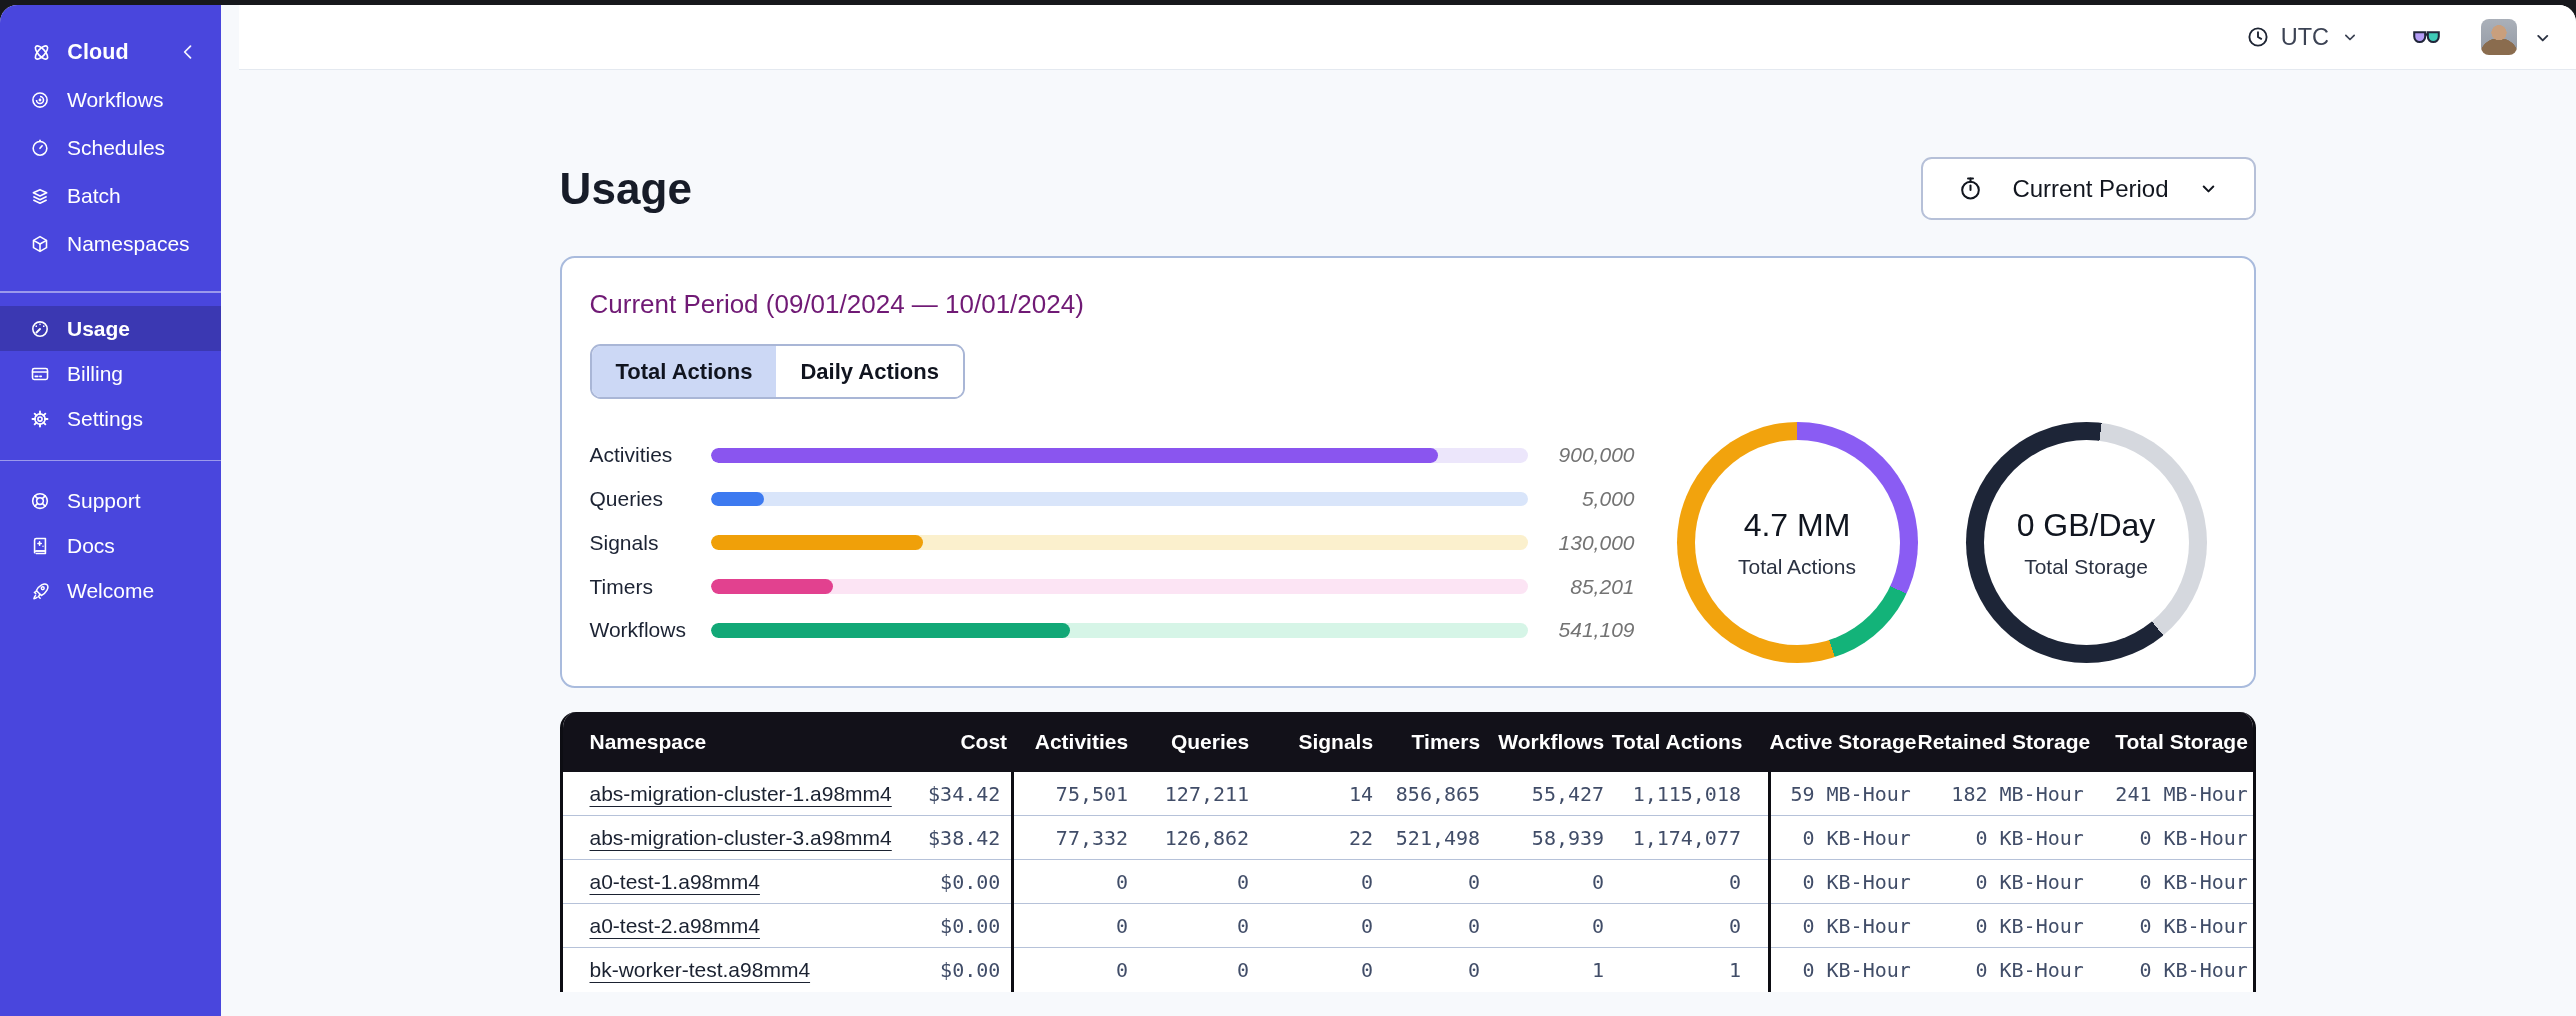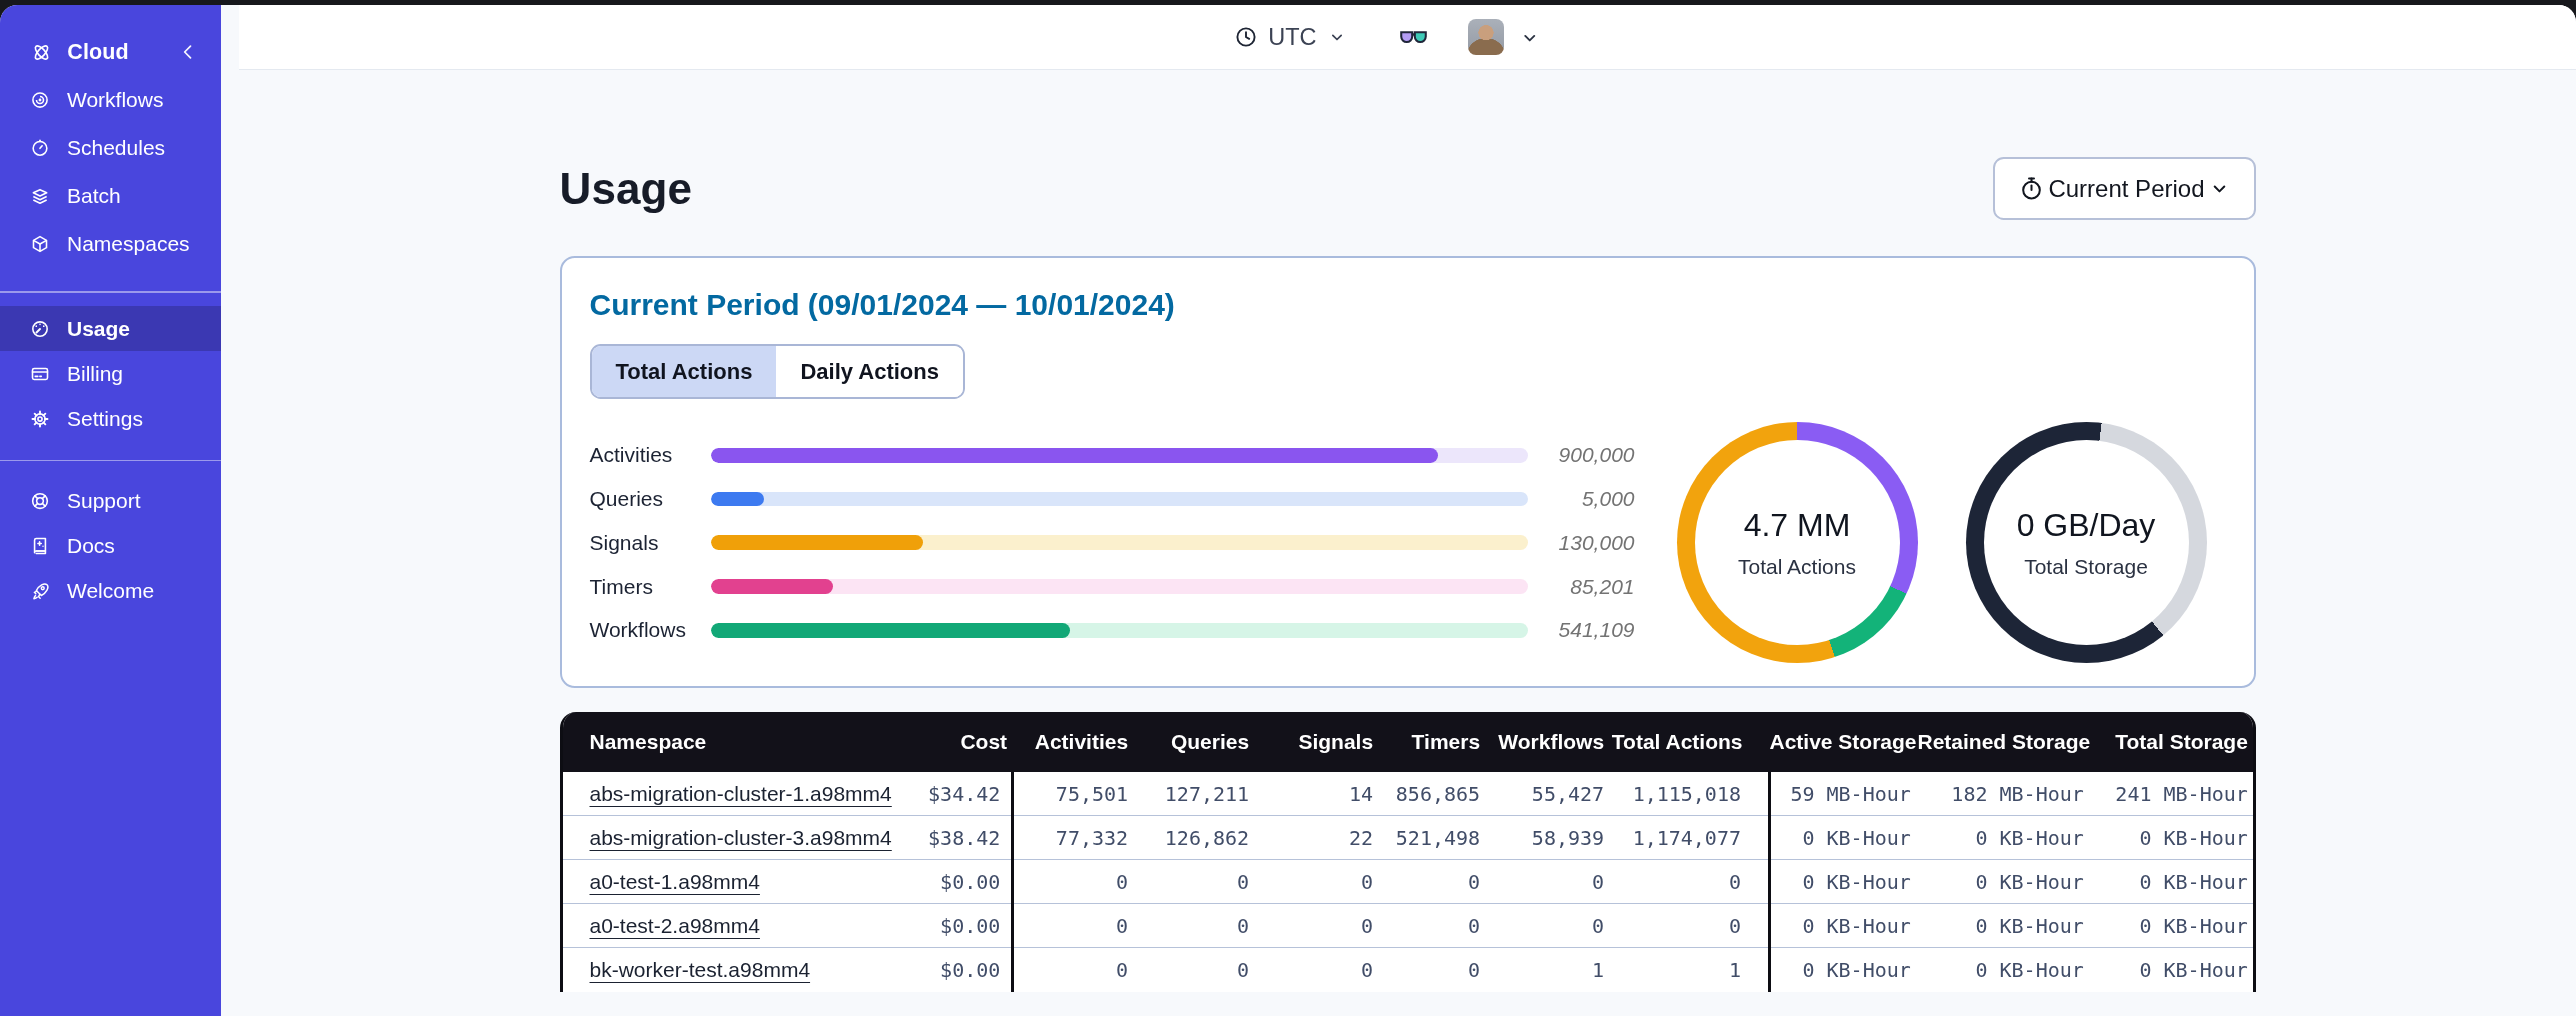--- a/index.html
+++ b/index.html
@@ -16,40 +16,40 @@
   .nav-item { height:48px; display:flex; align-items:center; padding-left:29.5px; font-size:21px; cursor:default; }
   .nav-item .ic { width:21.5px; height:21.5px; margin-right:16px; display:flex; align-items:center; justify-content:center; }
   .nav-item.active { background:#3b38b2; font-weight:600; }
   .group-b .nav-item { height:45px; }
   .sb-divider { height:1.3px; background:rgba(255,255,255,.45); }
   .sb-divider.d1 { margin-top:23px; margin-bottom:13.4px; }
   .sb-divider.d2 { margin-top:19px; margin-bottom:17px; }
   svg { display:block; }
 
   
-  .topbar { position:absolute; left:239px; right:0; top:0; height:65px; background:#fff; border-bottom:1.3px solid #e4e9f0; display:flex; align-items:center; justify-content:center; padding-right:41px; }
+  .topbar { position:absolute; left:239px; right:0; top:0; height:65px; background:#fff; border-bottom:1.3px solid #e4e9f0; display:flex; align-items:center; justify-content:flex-end; padding-right:23px; }
   .tz-button { display:flex; align-items:center; gap:10.7px; font-size:23.5px; color:#3c4354; }
   .glasses-button { margin-left:51px; display:flex; }
   .avatar { width:36px; height:36px; border-radius:8px; margin-left:39px;
     background:
       radial-gradient(circle at 50% 38%, #c99f7d 0 26%, rgba(0,0,0,0) 27%),
       radial-gradient(circle at 50% 108%, #8a6c4e 0 46%, rgba(0,0,0,0) 47%),
       linear-gradient(#aab0b9, #949aa4); }
   .user-caret { margin-left:14.8px; color:#2c3343; display:flex; }
 
   
   .main { position:absolute; left:239px; right:0; top:66px; bottom:0; overflow:hidden; }
   .content { width:1696px; margin:0 auto; padding-top:86px; }
   .page-head { display:flex; justify-content:space-between; align-items:center; }
   h1.page-title { font-size:44px; font-weight:600; color:#171c28; letter-spacing:0.1px; }
-  .period-btn { display:flex; align-items:center; gap:3px; background:#fff; border:2px solid #b6c0d8; border-radius:10.7px; padding:0 23px; height:63px; font-size:24px; font-weight:500; color:#12161f; }
+  .period-btn { display:flex; align-items:center; gap:28px; background:#fff; border:2px solid #b6c0d8; border-radius:10.7px; padding:0 34px; height:63px; font-size:24px; font-weight:500; color:#12161f; }
 
   
   .card { margin-top:36px; background:#fff; border:2px solid #a9bbdd; border-radius:14.8px; padding:31px 28px 23px; }
-  .card-title { font-size:30px; line-height:31px; font-weight:700; color:#0369a1; }
+  .card-title { font-size:26px; line-height:31px; font-weight:400; color:#701a75; }
   .tabs { margin-top:23.5px; display:inline-flex; border:2px solid #a9b6d6; border-radius:10.7px; overflow:hidden; background:#fff; }
   .tab { padding:0 24px; height:51px; line-height:51px; font-size:22px; font-weight:600; color:#10141f; background:#fff; }
   .tab.active { background:#ccd8f5; }
 
   .chart-row { margin-top:23.5px; display:flex; align-items:center; }
   .bars { width:1045px; display:flex; flex-direction:column; gap:29px; }
   .bar-row { display:flex; align-items:center; height:14.8px; }
   .bar-label { width:121px; font-size:21px; color:#1c2333; }
   .bar-track { width:817px; height:14.8px; border-radius:7.4px; position:relative; overflow:hidden; }
   .bar-fill { position:absolute; left:0; top:0; bottom:0; border-radius:7.4px; }

